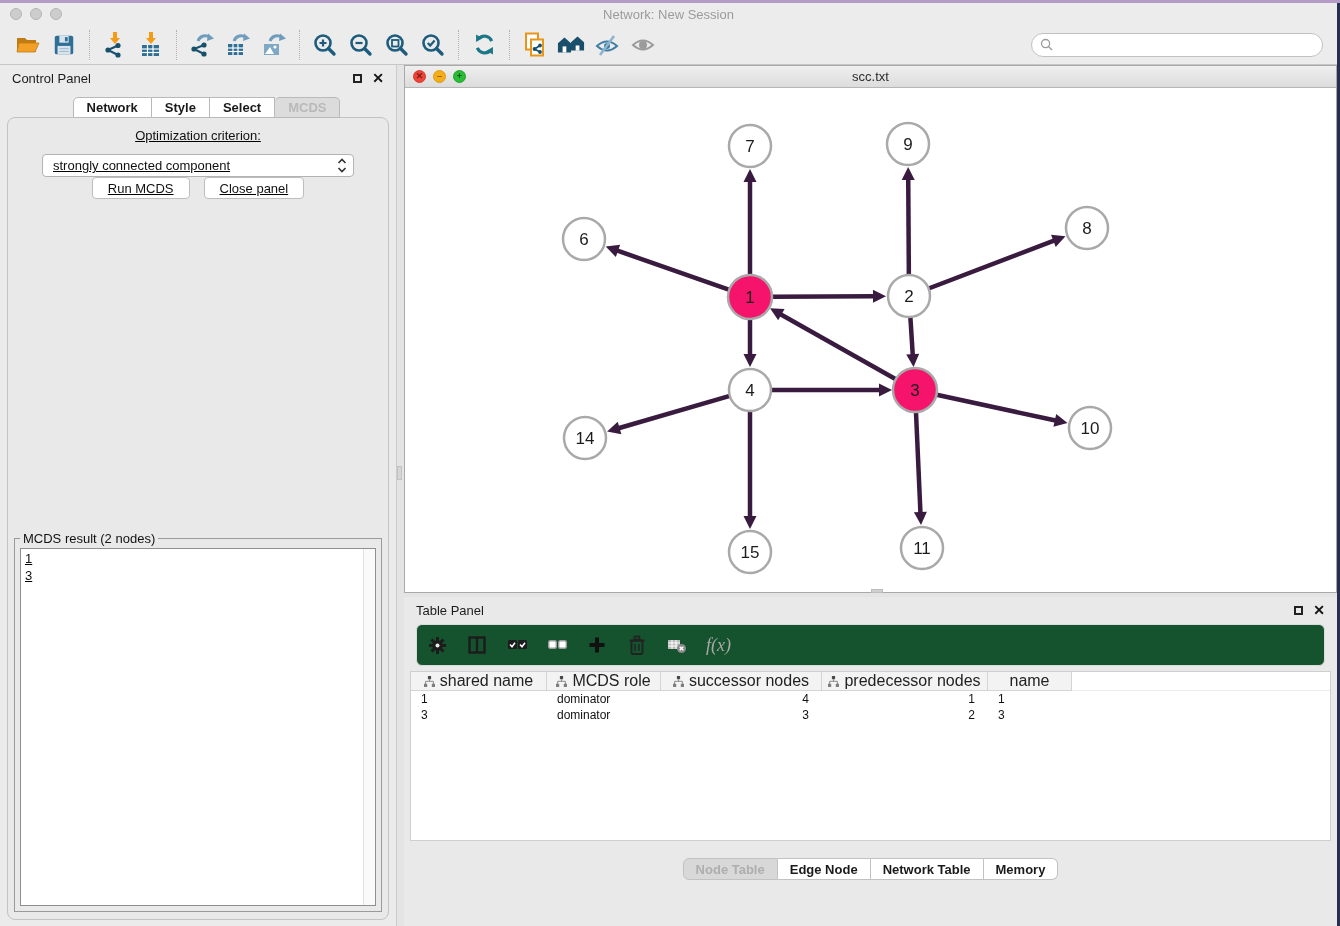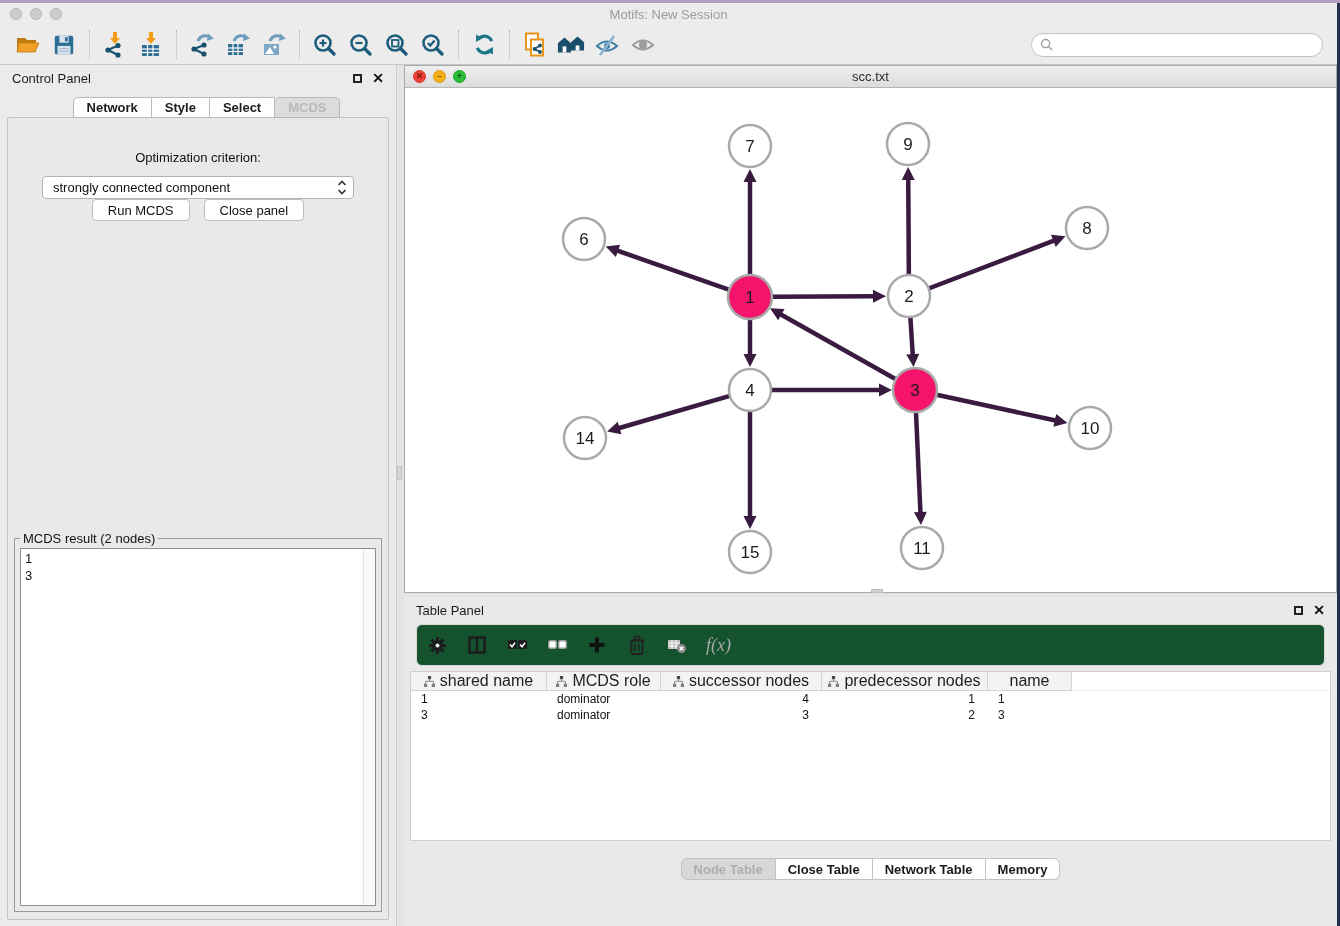--- a/index.html
+++ b/index.html
@@ -29,21 +29,21 @@
   .control-panel { width:397px; display:flex; flex-direction:column; background:#ebebeb; border-right:1px solid #cccccc; }
   .panel-header { height:26px; display:flex; align-items:center; padding:0 12px; font-size:13px; color:#1c1c1c; }
   .panel-icons { margin-left:auto; display:flex; gap:10px; align-items:center; }
   .icon-restore { width:9px; height:9px; border:2px solid #222; display:inline-block; }
   .icon-close { font-size:14px; font-weight:bold; color:#111; line-height:1; }
   .cp-tabs { display:flex; justify-content:center; position:relative; z-index:2; margin-bottom:-1px; margin-top:6px;padding-left:17px; }
   .tab { height:21px; padding:0 13px; background:#fff; border:1px solid #b9b9b9; border-left:none; font-size:13px; font-weight:bold; display:flex; align-items:center; color:#1a1a1a; }
   .tab:first-child { border-left:1px solid #b9b9b9; border-top-left-radius:5px; }
   .tab:last-child { border-top-right-radius:5px; }
   .tab.selected { background:#dcdcdc; color:#b9b9b9; border-radius:5px 5px 0 0; }
-  .cp-body { flex:1; margin:0 7px 6px 7px; background:#e9e9e9; border:1px solid #c3c3c3; border-radius:2px; display:flex; flex-direction:column; padding-top:32px; min-height:0; }
+  .cp-body { flex:1; margin:0 7px 6px 7px; background:#e9e9e9; border:1px solid #c3c3c3; border-radius:8px; display:flex; flex-direction:column; padding-top:10px; min-height:0;text-decoration:underline; }
   .crit-label { text-align:center; font-size:13px; color:#111; margin-bottom:11px; }
   .dropdown { margin:0 auto; width:312px; height:23px; background:#fff; border:1px solid #b3b3b3; border-radius:4px; display:flex; align-items:center; padding:0 6px 0 10px; font-size:13px; color:#111; }
   .dd-arrows { margin-left:auto; }
   .btn-row { display:flex; justify-content:center; gap:14px; margin-top:0; }
   .btn { height:22px; padding:0 15px; background:#fff; border:1px solid #bdbdbd; border-radius:4px; font-size:13px; color:#111; font-family:"Liberation Sans",sans-serif; }
   .fieldset { margin:auto 6px 7px 6px; height:374px; border:1px solid #9a9a9a; position:relative; padding:9px 5px 5px 5px; }
   .fieldset-legend { position:absolute; top:-8px; left:5px; background:#e9e9e9; padding:0 3px; font-size:13px; color:#111; }
   .result-list { width:100%; height:100%; background:#fff; border:1px solid #8f8f8f; font-size:13px; color:#111; padding:1px 0 0 4px; position:relative; overflow:hidden; }
   .result-item { height:17px; line-height:17px; }
   .scroll-track { position:absolute; right:0; top:0; bottom:0; width:12px; background:#fafafa; border-left:1px solid #e2e2e2; }
@@ -93,21 +93,21 @@
 <div class="top-strip"></div>
 
 <div class="app">
 
   <div class="titlebar">
     <div class="lights">
       <span class="light"></span>
       <span class="light"></span>
       <span class="light"></span>
     </div>
-    <div class="win-title">Motifs: New Session</div>
+    <div class="win-title">Network: New Session</div>
   </div>
 
   <div class="toolbar">
     <button class="tb">
       <svg width="26" height="26" viewBox="0 0 26 26">
         <path d="M2 6 l8 0 2 2 9 0 0 12 -19 0 z" fill="#c07c12"></path>
         <path d="M4 11 h20 l-4 9 H2 z" fill="#f3a028" stroke="#c07c12" stroke-width="0.8"></path>
       </svg>
     </button>
     <button class="tb">
@@ -540,21 +540,21 @@
                 <div class="td left" style="width: 136px;">3</div>
                 <div class="td left" style="width: 114px;">dominator</div>
                 <div class="td right" style="width: 161px;">3</div>
                 <div class="td right" style="width: 166px;">2</div>
                 <div class="td left" style="width: 84px;">3</div>
               </div>
             </div>
         </div>
         <div class="tp-tabs" id="tp-tabs">
             <div class="btab selected">Node Table</div>
-            <div class="btab">Close Table</div>
+            <div class="btab">Edge Node</div>
             <div class="btab">Network Table</div>
             <div class="btab">Memory</div>
           </div>
       </div>
     </div>
   </div>
 
 </div>
 
 </body></html>

